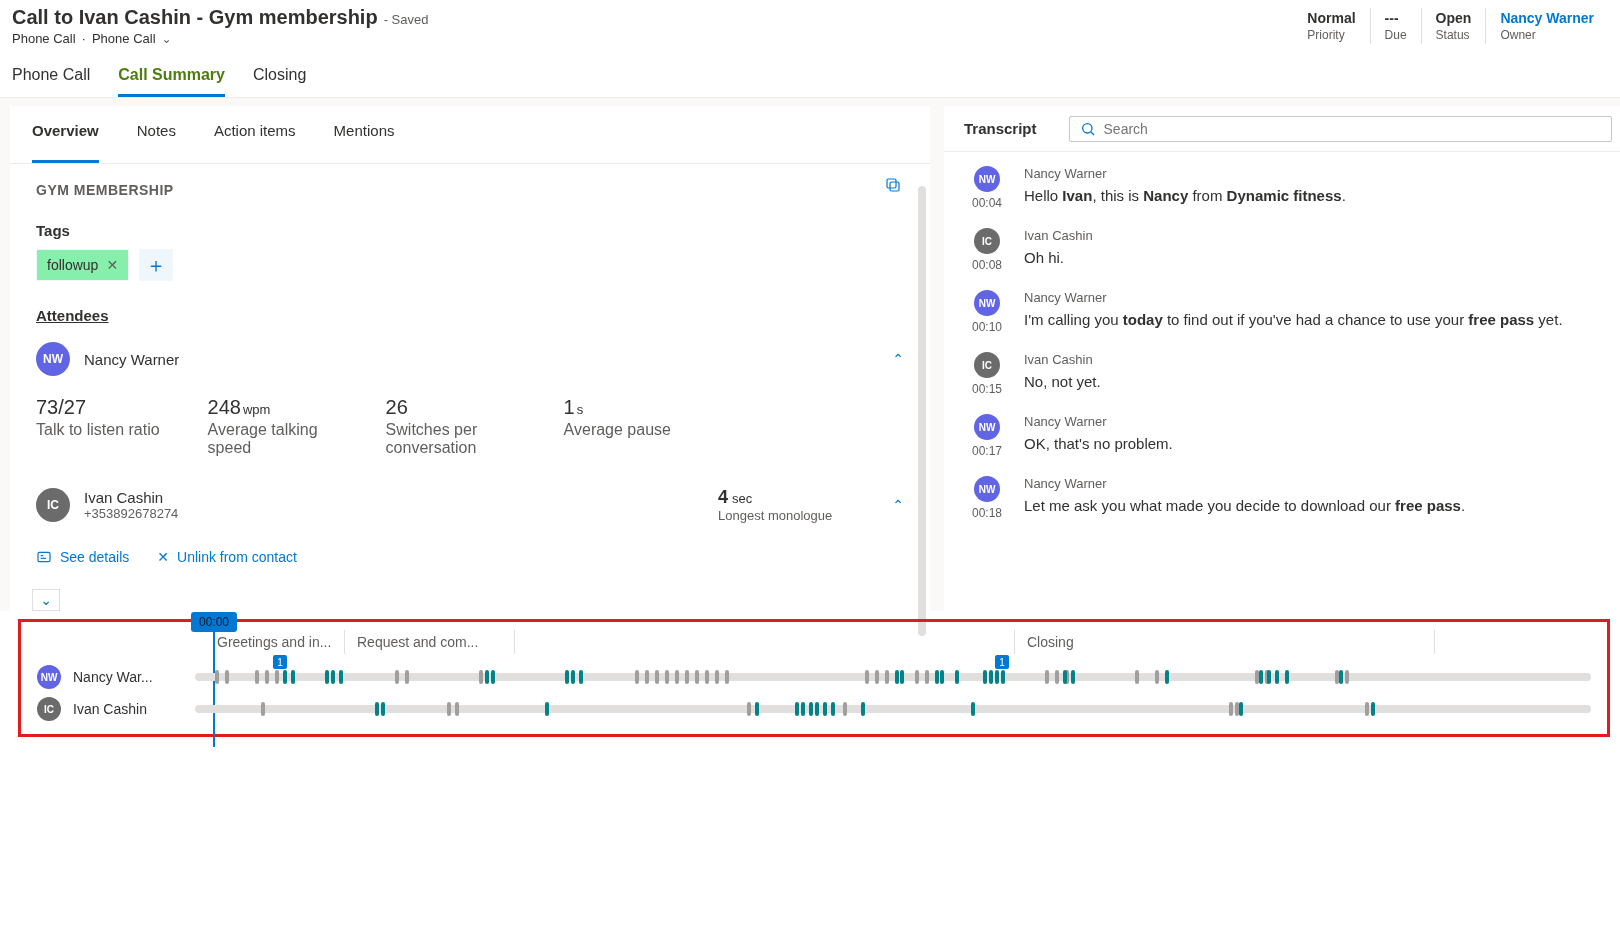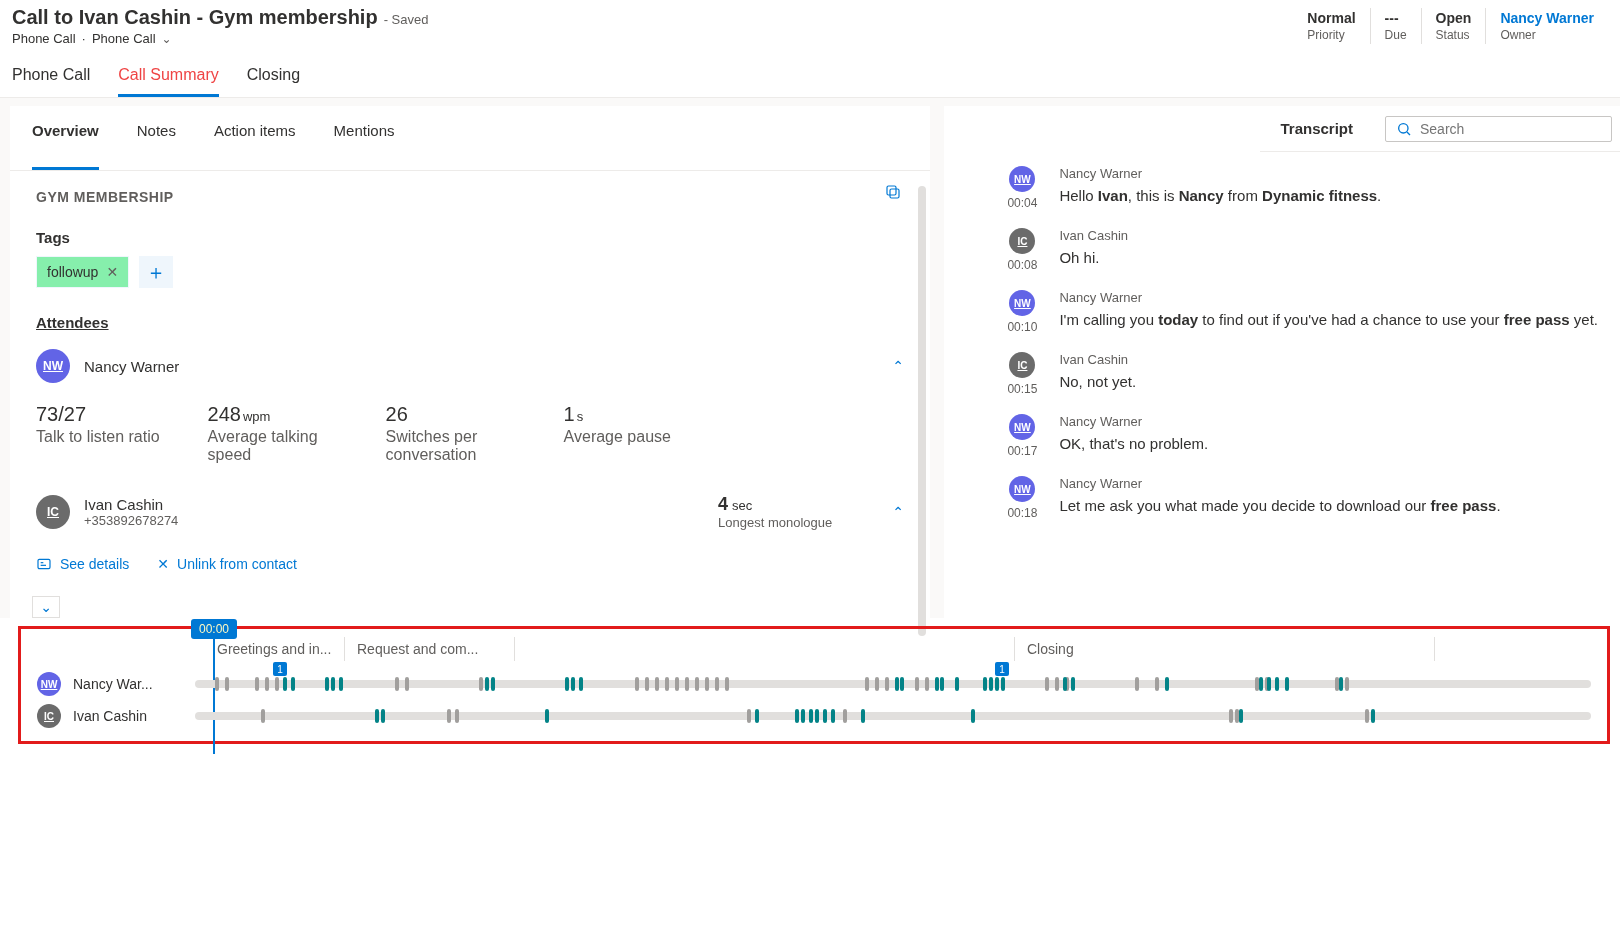--- a/index.html
+++ b/index.html
@@ -22,44 +22,44 @@
   .subtitle-row { margin-top: 2px; display: flex; align-items: center; gap: 6px; color: #323130; font-size: 13px; }
   .header-right { display: flex; align-items: center; gap: 0; }
   .header-cell { padding: 2px 14px; border-right: 1px solid #e1dfdd; }
   .header-cell:last-child { border-right: none; }
   .header-cell .val { font-size: 14px; font-weight: 600; display: block; }
   .header-cell .label { font-size: 12px; color: #605e5c; }
   .header-cell .link { color: #0078d4; font-weight: 600; }
 
   .top-tabs { display: flex; gap: 28px; padding: 16px 12px 0; border-bottom: 1px solid #edebe9; }
   .top-tab { font-size: 16px; padding-bottom: 10px; cursor: pointer; }
-  .top-tab.active { color: #ef4444; font-weight: 400; border-bottom: 3px solid #0078d4; }
+  .top-tab.active { color: #4d7c0f; font-weight: 700; border-bottom: 3px solid #0078d4; }
 
   .content { display: flex; background: #faf9f8; padding-top: 8px; }
   .left-panel { flex: 0 0 920px; background: #fff; margin: 0 0 0 10px; position: relative; }
-  .right-panel { flex: 1; background: #fff; margin-left: 14px; display: flex; flex-direction: column; align-items: flex-end; }
+  .right-panel { flex: 1; background: #fff; margin-left: 14px; display: flex; flex-direction: column; }
 
   .sub-tabs { display: flex; gap: 38px; padding: 10px 22px 0; border-bottom: 1px solid #edebe9; }
-  .sub-tab { font-size: 15px; padding: 6px 0 28px; cursor: pointer; }
+  .sub-tab { font-size: 15px; padding: 6px 0 21px; cursor: pointer; }
   .sub-tab.active { font-weight: 600; border-bottom: 3px solid #0078d4; }
 
   .overview-body { padding: 18px 26px; position: relative; }
   .copy-icon { position: absolute; top: 12px; right: 28px; color: #0078d4; cursor: pointer; }
   .section-title { font-size: 14px; font-weight: 600; color: #605e5c; letter-spacing: .5px; }
   .meta-line { font-size: 13px; color: #605e5c; margin-top: 4px; }
   .tags-heading { margin-top: 24px; font-weight: 600; font-size: 15px; }
   .tags-row { display: flex; gap: 10px; margin-top: 10px; }
   .tag-chip { background: #86efac; border: 1px solid #eff6fc; padding: 5px 10px; display: inline-flex; align-items: center; gap: 8px; font-size: 14px; }
   .tag-chip .x { color: #605e5c; cursor: pointer; font-size: 14px; }
   .tag-add { background: #eff6fc; width: 34px; height: 32px; display: inline-flex; align-items: center; justify-content: center; color: #0078d4; font-size: 20px; cursor: pointer; }
 
   .attendees-heading { margin-top: 26px; font-weight: 600; font-size: 15px; text-decoration: underline; }
   .attendee-row { display: flex; align-items: center; margin-top: 18px; justify-content: space-between; }
   .attendee-left { display: flex; align-items: center; gap: 14px; }
-  .avatar { width: 34px; height: 34px; border-radius: 50%; display: inline-flex; align-items: center; justify-content: center; color: #fff; font-size: 12px; font-weight: 600; text-decoration: underline; }
+  .avatar { width: 34px; height: 34px; border-radius: 50%; display: inline-flex; align-items: center; justify-content: center; color: #fff; font-size: 12px; font-weight: 600; }
   .avatar.nw { background: #6264e6; }
   .avatar.ic { background: #6b6b6b; }
   .attendee-name { font-size: 15px; }
   .attendee-sub { font-size: 13px; color: #605e5c; }
   .chevron { color: #0078d4; cursor: pointer; font-size: 14px; }
 
   .stats { display: flex; gap: 48px; margin-top: 20px; flex-wrap: wrap; }
   .stat .big { font-size: 20px; font-weight: 400; }
   .stat .unit { font-size: 13px; margin-left: 2px; }
   .stat .desc { font-size: 16px; color: #605e5c; margin-top: 2px; max-width: 130px; }
@@ -91,21 +91,21 @@
   .t-name { font-size: 13px; color: #605e5c; margin-bottom: 4px; }
   .t-text { font-size: 15px; line-height: 1.45; }
   .t-text b { font-weight: 600; }
   .t-divider { display: flex; align-items: center; gap: 12px; margin: 6px 0 14px; }
   .t-divider .line { flex: 1; height: 1px; background: #e1dfdd; }
   .t-divider .label { font-size: 13px; color: #605e5c; }
 
   
   .timeline-box { border: 3px solid #e21b1b; margin: 8px 10px 10px 18px; padding: 8px 16px 12px 16px; position: relative; }
   .playhead { position: absolute; left: 170px; top: -10px; }
-  .ph-bubble { background: #0078d4; color: #fef9c3; font-size: 12px; padding: 3px 8px; border-radius: 3px; }
+  .ph-bubble { background: #0078d4; color: #0f172a; font-size: 12px; padding: 3px 8px; border-radius: 3px; }
   .ph-line { width: 2px; height: 120px; background: #0078d4; margin: 0 auto; }
   .tl-sections { display: flex; margin-left: 168px; font-size: 14px; color: #605e5c; margin-bottom: 10px; }
   .tl-sec { border-right: 1px solid #e1dfdd; padding: 4px 12px 4px 12px; white-space: nowrap; overflow:hidden; text-overflow:ellipsis; }
   .tl-row { display: flex; align-items: center; gap: 12px; margin-top: 6px; height: 26px; }
   .tl-row .avatar { width: 24px; height: 24px; font-size: 10px; }
   .tl-name { font-size: 14px; width: 110px; white-space: nowrap; overflow:hidden; text-overflow:ellipsis; }
   .track { flex: 1; height: 8px; background: #e1dfdd; border-radius: 4px; position: relative; }
   .tick { position: absolute; top: -3px; width: 4px; height: 14px; background: #a19f9d; border-radius: 2px; }
   .tick.teal { background: #038387; }
   .marker { position:absolute; top:-18px; width:14px; height:14px; background:#0078d4; color:#fff; font-size:10px; display:flex; align-items:center; justify-content:center; border-radius:2px; }

